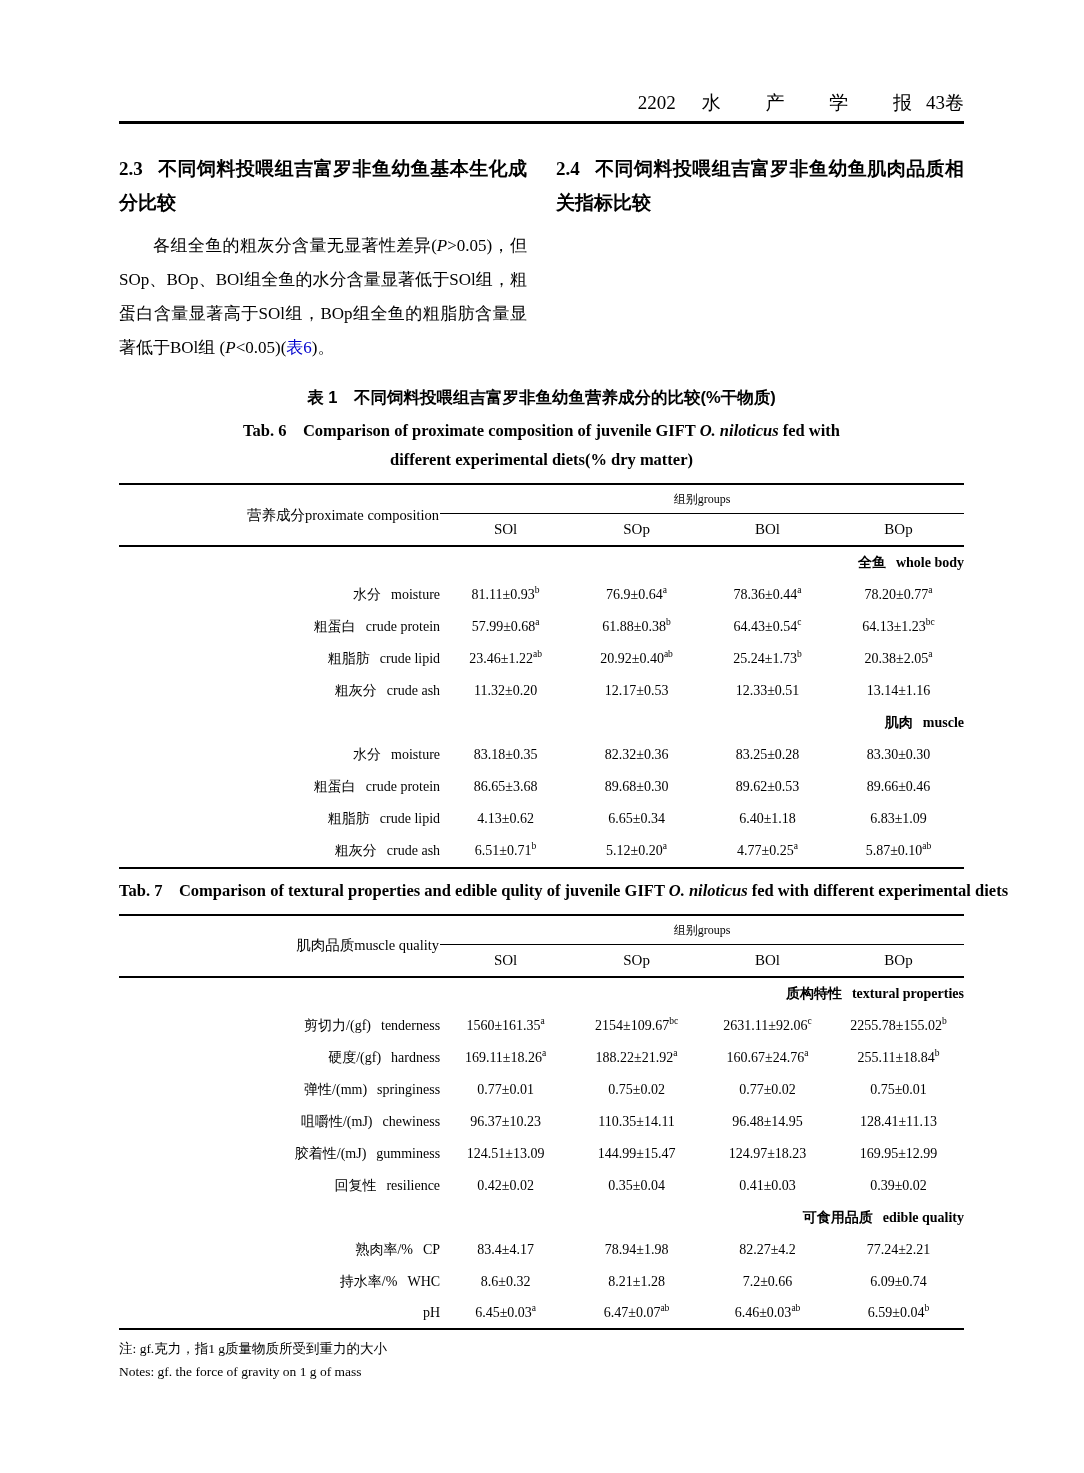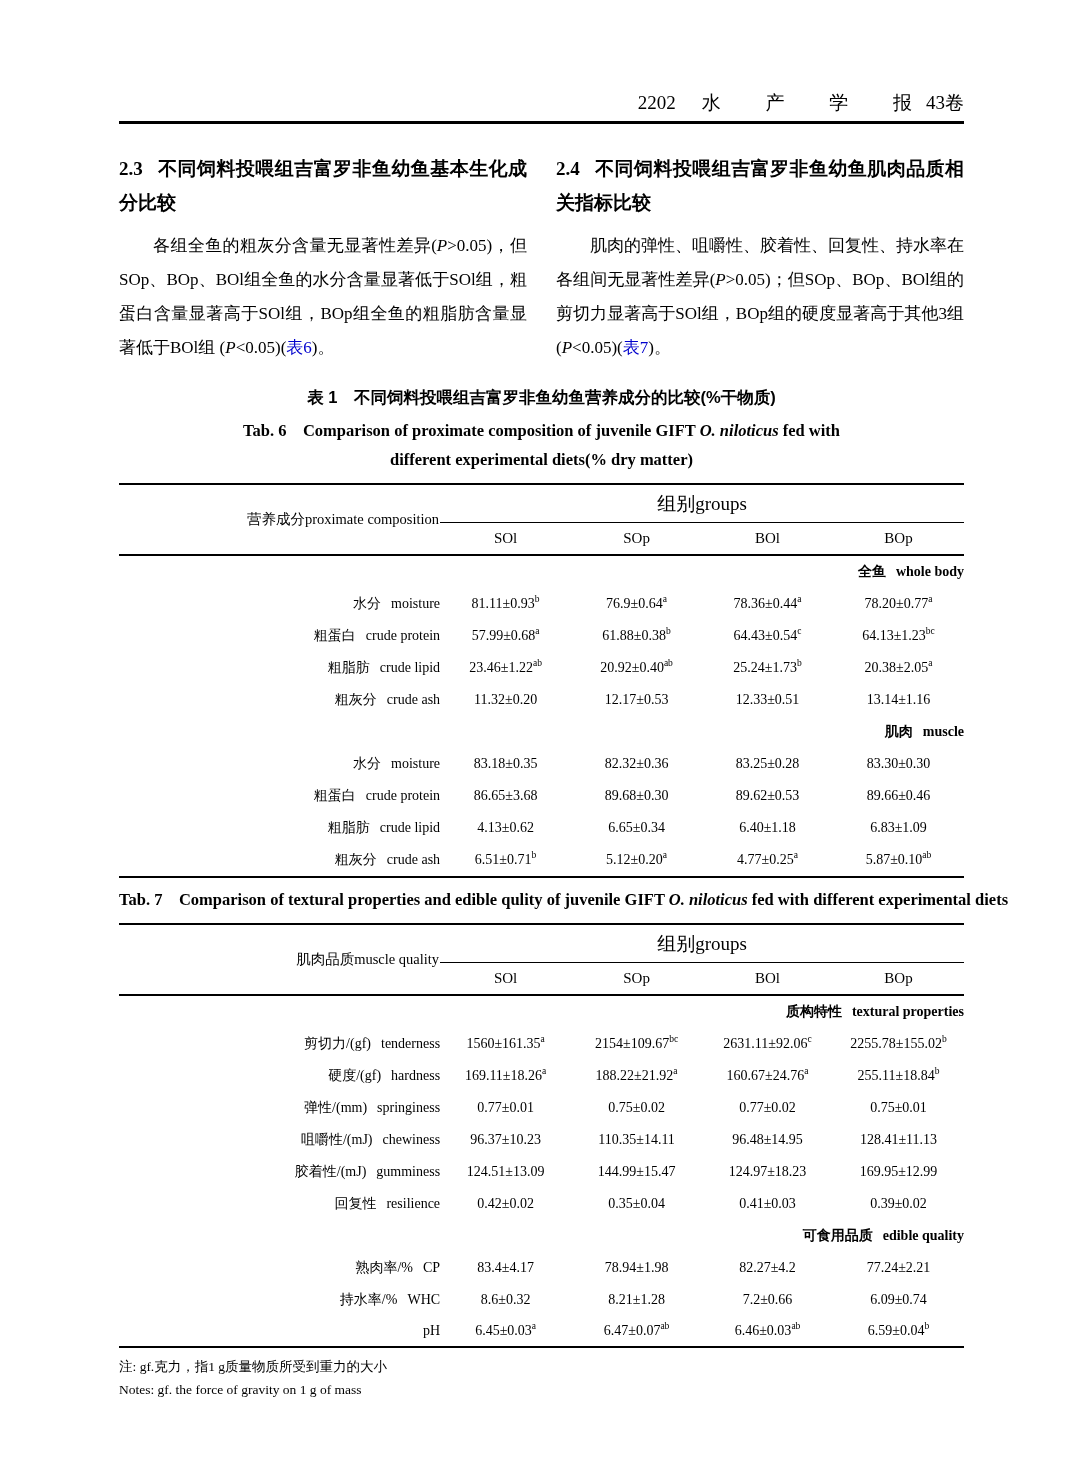--- a/index.html
+++ b/index.html
@@ -30,21 +30,21 @@
   .caption-zh { margin-top:22px; text-align:center; font-size:16.5px; font-weight:bold;
     font-family:"Liberation Sans","DejaVu Sans",sans-serif; }
   .caption-en { margin-top:7px; text-align:center; font-size:16.5px; font-weight:bold; line-height:1.8; }
   .caption-en .nowrap { white-space:nowrap; }
 
   
   table.tbl { width:100%; border-collapse:collapse; margin-top:8px; font-size:14px;
     border-top:2.5px solid #000; border-bottom:2.5px solid #000; }
   th { font-weight:normal; }
   .label-head { text-align:right; vertical-align:middle; font-size:14.5px; border-bottom:2.5px solid #000;font-family:Liberation Serif, serif; }
-  .group-head { text-align:center; padding:6px 0 5px; font-size:19px; border-bottom:1.5px solid #000; }
+  .group-head { text-align:center; padding:6px 0 5px; font-size:12px; border-bottom:1.5px solid #000; }
   .col-head { text-align:center; padding:7px 0; font-size:15px; border-bottom:2.5px solid #000; }
   .label-cell { padding:7px 0 7px 18px; font-size:14px;text-align:right; }
   .label-cell .en { margin-left:10px; }
   .label-cell.section .zh, .label-cell.section .en { font-weight:bold; }
   .val-cell { text-align:center; padding:7px 0; }
   sup { font-size:9.5px; line-height:0; }
 
   
   .notes { margin-top:7px; font-size:13.5px; line-height:1.75; }
 </style>
@@ -60,21 +60,20 @@
   </div>
   <div class="header-rule"></div>
 
   <div class="columns">
     <div class="col">
       <h2 class="sec-heading"><span class="sec-num">2.3</span><span>不同饲料投喂组吉富罗非鱼幼鱼基本生化成分比较</span></h2>
       <p class="para"><span>各组全鱼的粗灰分含量无显著性差异(</span><span class="pvar">P</span><span>&gt;0.05)，但SOp、BOp、BOl组全鱼的水分含量显著低于SOl组，粗蛋白含量显著高于SOl组，BOp组全鱼的粗脂肪含量显著低于BOl组 (</span><span class="pvar">P</span><span>&lt;0.05)(</span><span class="inline-link">表6</span><span>)。</span></p>
     </div>
     <div class="col">
       <h2 class="sec-heading"><span class="sec-num">2.4</span><span>不同饲料投喂组吉富罗非鱼幼鱼肌肉品质相关指标比较</span></h2>
-      <p class="para"><span>肌肉的弹性、咀嚼性、胶着性、回复性、持水率在各组间无显著性差异(</span><span class="pvar">P</span><span>&gt;0.05)；但SOp、BOp、BOl组的剪切力显著高于SOl组，BOp组的硬度显著高于其他3组(</span><span class="pvar">P</span><span>&lt;0.05)(</span><span class="inline-link">表7</span><span>)。</span></p>
     </div>
   </div>
 
   <div>
     <div class="caption-zh">表 1　不同饲料投喂组吉富罗非鱼幼鱼营养成分的比较(%干物质)</div>
     <div class="caption-en"><span class="nowrap"><span>Tab. 6　Comparison of proximate composition of juvenile GIFT </span><i>O. niloticus</i><span> fed with</span></span><br><span>different experimental diets(% dry matter)</span></div>
     <table class="tbl">
       <colgroup>
           <col style="width:38%">
           <col style="width:15.5%">

